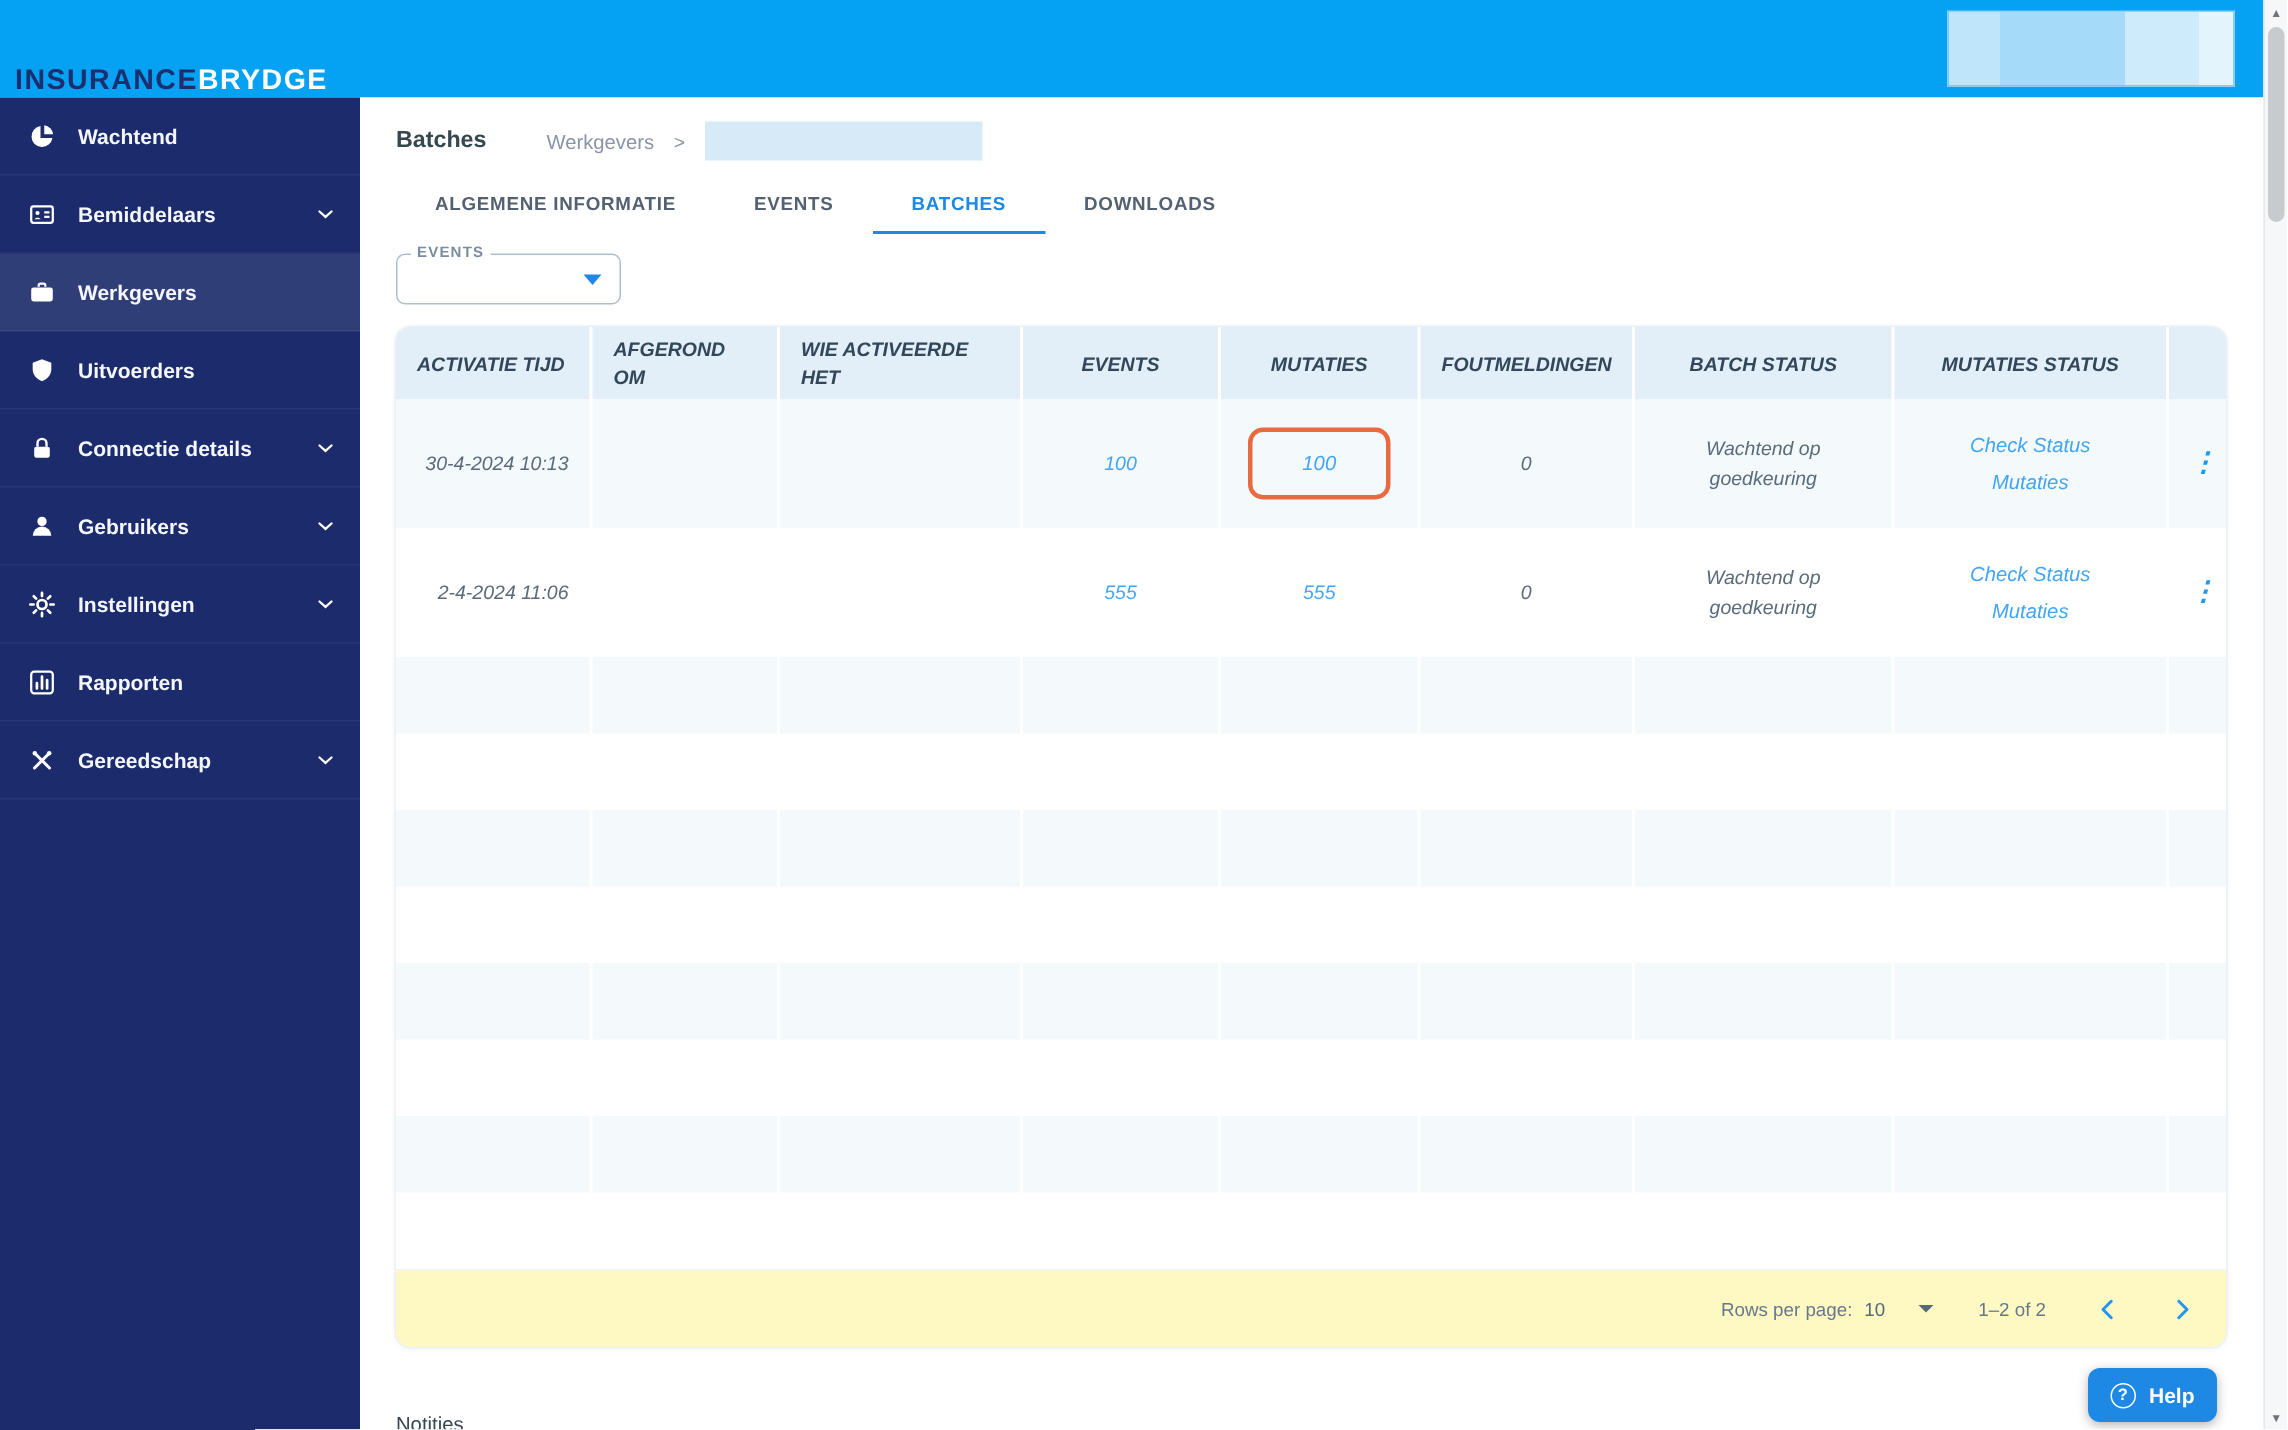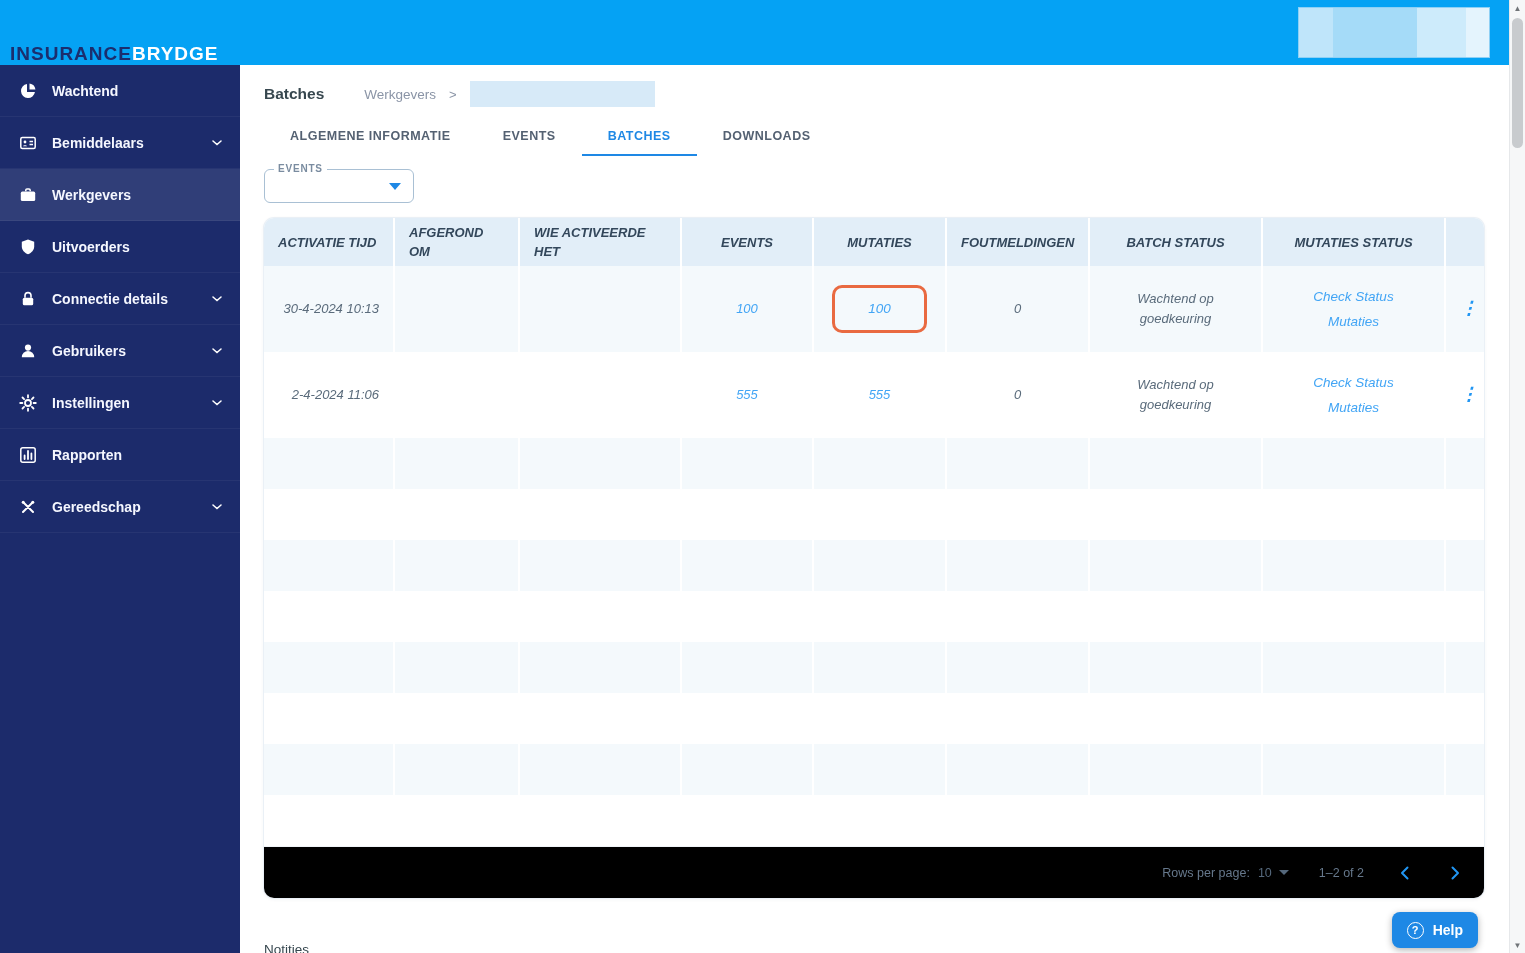--- a/index.html
+++ b/index.html
@@ -100,24 +100,24 @@
   .stacked-links div { line-height:25px; color:#42A5F5; cursor:pointer; font-size:13.5px; }
   .kebab { color:#2196F3; font-size:18px; font-weight:700; cursor:pointer; line-height:1; }
   .hl-orange {
     display:inline-block; border:3px solid #E96A41; border-radius:10px;
     padding:11px 33px; color:#42A5F5; font-size:13.5px;
   }
 
   .table-footer {
     height:52px; display:flex; align-items:center; justify-content:flex-end;
     gap:30px; padding-right:24px; font-size:12.5px; color:#66788C;
-    border-top:1px solid #F0F4F8; background:#000000;
+    border-top:1px solid #F0F4F8; background:#fef9c3;
   }
   .rpp { display:flex; align-items:center; gap:8px; }
-  .rpp-value { display:flex; align-items:center; gap:7px; cursor:pointer; color:#55687C; }
+  .rpp-value { display:flex; align-items:center; gap:22px; cursor:pointer; color:#55687C; }
   .rpp-caret {
     width:0; height:0; border-left:5px solid transparent; border-right:5px solid transparent;
     border-top:5px solid #55687C;
   }
   .pager { display:flex; align-items:center; gap:42px; margin-left:6px; }
   .pg-btn { cursor:pointer; display:flex; align-items:center; }
 
   
   .notes-label { margin-top:44px; font-size:13.5px; color:#37474F; font-weight:400; }
 

